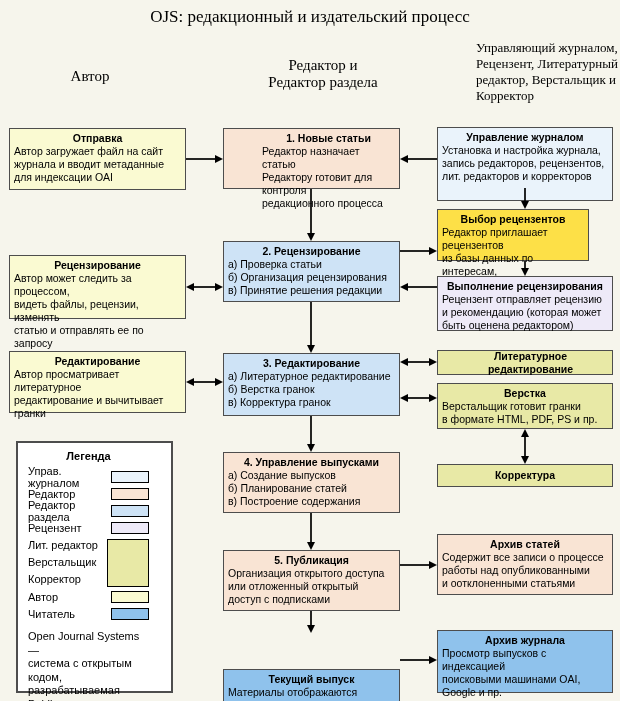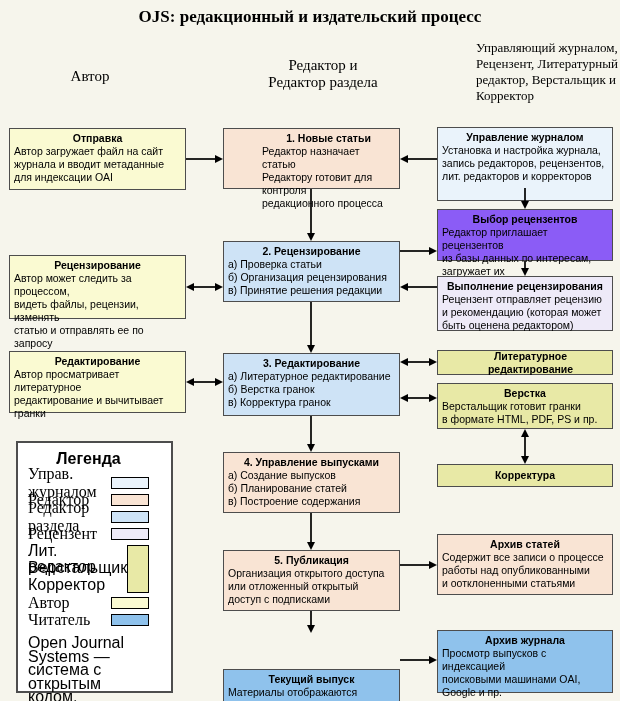--- a/index.html
+++ b/index.html
@@ -1,33 +1,33 @@
 <!DOCTYPE html>
 <html><head>
 <meta charset="utf-8">
 <style>
   html,body{margin:0;padding:0;width:620px;height:701px;background:#F6F5EC;overflow:hidden;}
   #stage{position:relative;width:620px;height:701px;font-family:"Liberation Sans",sans-serif;color:#000;}
   .title{position:absolute;left:0;top:7px;width:620px;text-align:center;
-         font-family:"Liberation Serif",serif;font-weight:bold;font-size:17px;}
+         font-family:"Liberation Serif",serif;font-weight:normal;font-size:17px;}
   .colhead{position:absolute;font-family:"Liberation Serif",serif;font-size:14px;white-space:pre-line;}
   .box{position:absolute;box-sizing:border-box;border:1.5px solid #4d4d4d;
        font-size:10.5px;line-height:13px;padding:3px 4px;}
   .box .t{font-weight:bold;text-align:center;}
   .box .b{white-space:pre-line;text-align:left;}
   .vcenter{display:flex;flex-direction:column;justify-content:center;}
   svg.arrows{position:absolute;left:0;top:0;pointer-events:none;}
   svg.arrows line{stroke:#000;stroke-width:1.7;}
   svg.arrows polygon{fill:#000;}
   
   .legend{position:absolute;left:16px;top:441px;width:157px;height:252px;box-sizing:border-box;
-          background:#FFFFFF;border:2px solid #4d4d4d;padding:7px 22px 0 10px;font-size:16px;}
+          background:#FFFFFF;border:2px solid #4d4d4d;padding:7px 22px 0 10px;font-size:11px;}
   .legend .lt{font-weight:bold;text-align:center;margin-bottom:7px;}
   .lrow{display:flex;align-items:center;height:16px;margin-bottom:1px;}
-  .lrow .lbl{flex:1;font-family:Liberation Serif, serif;}
+  .lrow .lbl{flex:1;}
   .sw{width:36px;height:10px;border:1px solid #000;}
   .lgroup{display:flex;align-items:center;margin-bottom:1px;}
   .lgroup .lbls{flex:1;}
   .lgroup .lbls div{height:16px;line-height:16px;margin-bottom:1px;}
   .sw-tall{width:40px;height:46px;border:1px solid #000;}
   .lnote{margin-top:8px;white-space:pre-line;line-height:13.5px;}
 </style>
 </head>
 <body>
 
@@ -100,21 +100,21 @@
 ссылающимися на внутренние
 и внешние ресурсы</div>
   </div>
 
   <div class="box" style="left: 437px; top: 127px; width: 176px; height: 74px; background-color: rgb(234, 243, 251);">
     <div class="t">Управление журналом</div>
     <div class="b">Установка и настройка журнала,
 запись редакторов, рецензентов,
 лит. редакторов и корректоров</div>
   </div>
-  <div class="box" style="left: 437px; top: 209px; width: 176px; height: 52px; background-color: #8b5cf6;">
+  <div class="box" style="left: 437px; top: 209px; width: 152px; height: 52px; background-color: #fde047;">
     <div class="t">Выбор рецензентов</div>
     <div class="b">Редактор приглашает рецензентов
 из базы данных по интересам,
 загружает их</div>
   </div>
   <div class="box" style="left: 437px; top: 276px; width: 176px; height: 55px; background-color: rgb(238, 234, 248);">
     <div class="t">Выполнение рецензирования</div>
     <div class="b">Рецензент отправляет рецензию
 и рекомендацию (которая может
 быть оценена редактором)</div>

